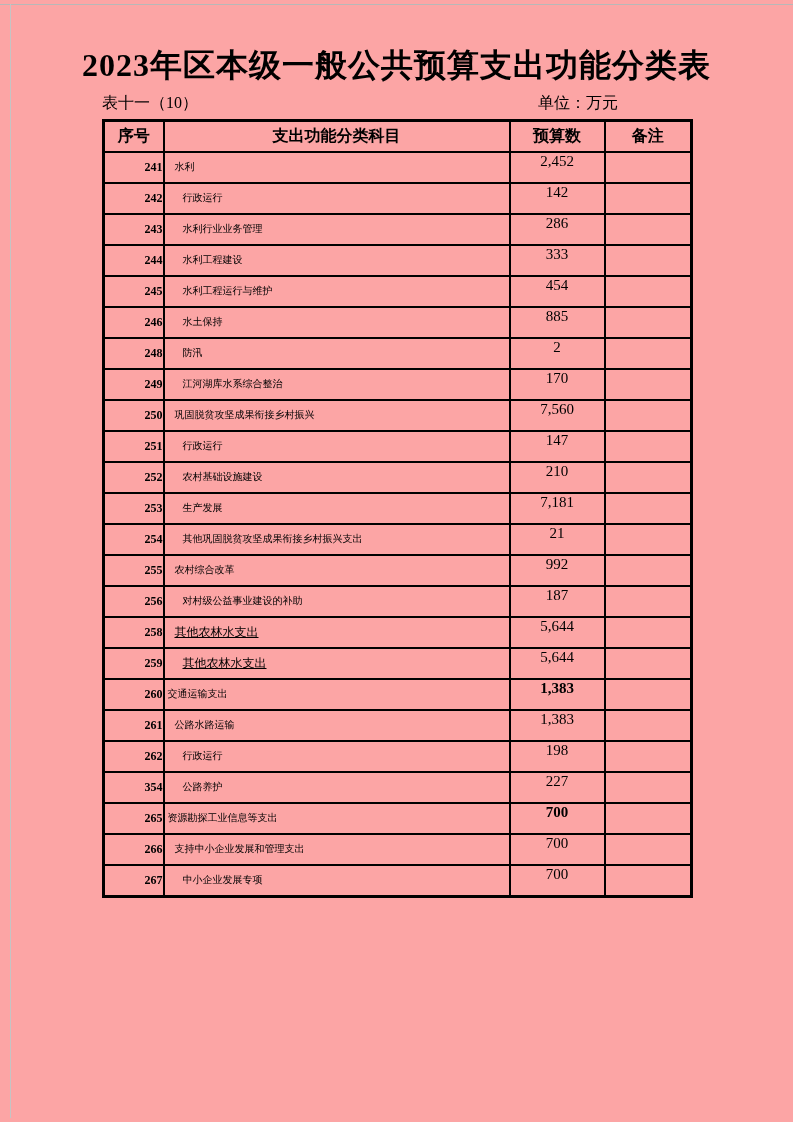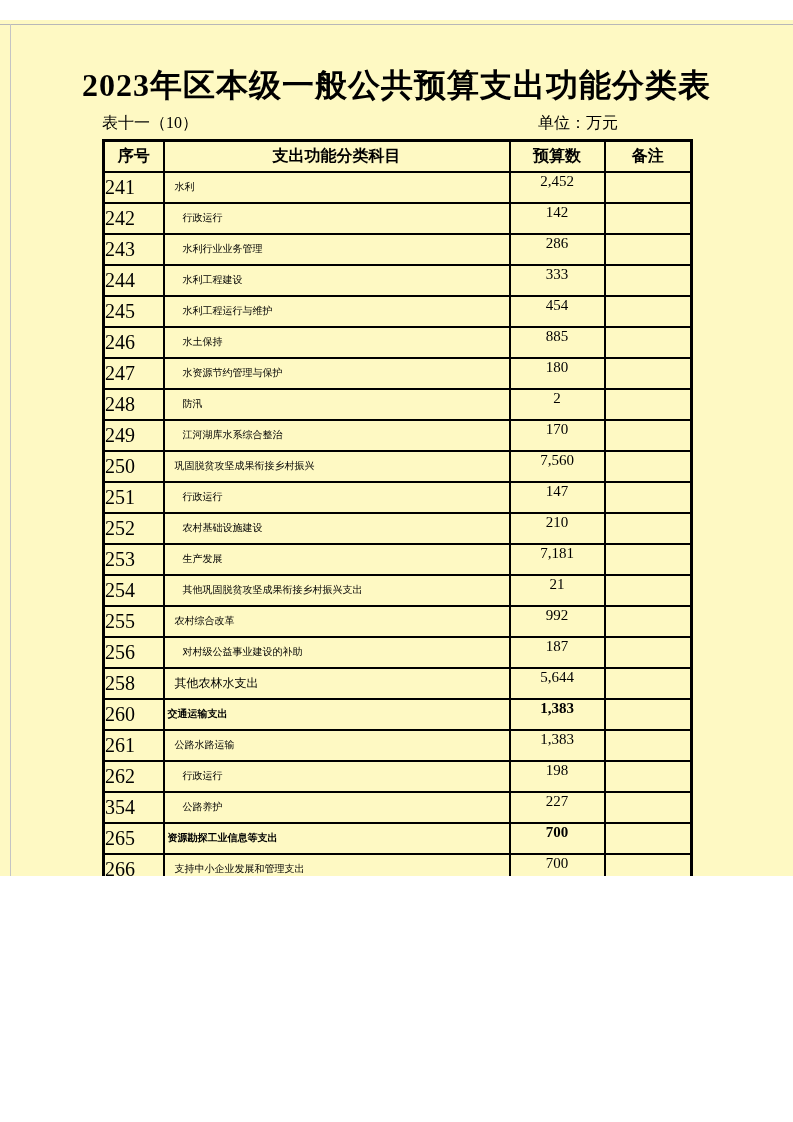--- a/index.html
+++ b/index.html
@@ -1,25 +1,24 @@
 <!DOCTYPE html>
 <html><head>
 <meta charset="utf-8">
 <style>
   * { box-sizing: border-box; }
   html, body { margin: 0; padding: 0; background: #ffffff; }
   .page {
     position: relative;
     width: 793px;
-    height: 856px;
-    background: #fef9c3;
+    height: 1122px;
+    background: #fca5a5;
     color: #000000;
     font-family: "Liberation Serif", "DejaVu Serif", serif;
     overflow: hidden;
-    margin-top: 20px;
   }
   .scan-line-top {
     position: absolute;
     top: 4px; left: 0;
     width: 100%; height: 1px;
     background: #b8b8b8;
   }
   .scan-line-left {
     position: absolute;
     top: 4px; left: 10px;
@@ -59,33 +58,34 @@
   }
   .budget-table th {
     height: 31px;
     font-size: 16px;
     font-weight: bold;
     text-align: center;
     vertical-align: middle;
   }
   .budget-table td { height: 31px; }
   td.c-index {
-    text-align: left;
+    text-align: right;
     vertical-align: middle;
-    font-size: 20px;
+    font-size: 12px;
+    font-weight: bold;
   }
   td.c-cat {
     font-size: 10px;
     vertical-align: middle;
     text-align: left;
   }
-  td.c-cat.lvl0 { padding-left: 3px; font-weight: bold; }
+  td.c-cat.lvl0 { padding-left: 3px; font-weight: normal; }
   td.c-cat.lvl1 { padding-left: 10px; }
   td.c-cat.lvl2 { padding-left: 18px; }
-  td.c-cat.small-font { font-size: 12px; }
+  td.c-cat.small-font { font-size: 12px; text-decoration: underline; }
   td.c-budget {
     text-align: center;
     vertical-align: bottom;
     padding-bottom: 12px;
     font-size: 15px;
   }
   td.c-budget.bold { font-weight: bold; }
   td.c-note { vertical-align: middle; }
 </style>
 </head>
@@ -153,26 +153,20 @@
     <td class="c-note"></td>
   </tr>
 
   <tr>
     <td class="c-index">246</td>
     <td class="c-cat lvl2">水土保持</td>
     <td class="c-budget">885</td>
     <td class="c-note"></td>
   </tr>
 
-  <tr>
-    <td class="c-index">247</td>
-    <td class="c-cat lvl2">水资源节约管理与保护</td>
-    <td class="c-budget">180</td>
-    <td class="c-note"></td>
-  </tr>
 
   <tr>
     <td class="c-index">248</td>
     <td class="c-cat lvl2">防汛</td>
     <td class="c-budget">2</td>
     <td class="c-note"></td>
   </tr>
 
   <tr>
     <td class="c-index">249</td>
@@ -231,20 +225,26 @@
   </tr>
 
 
   <tr>
     <td class="c-index">258</td>
     <td class="c-cat lvl1 small-font">其他农林水支出</td>
     <td class="c-budget">5,644</td>
     <td class="c-note"></td>
   </tr>
 
+  <tr>
+    <td class="c-index">259</td>
+    <td class="c-cat lvl2 small-font">其他农林水支出</td>
+    <td class="c-budget">5,644</td>
+    <td class="c-note"></td>
+  </tr>
 
   <tr>
     <td class="c-index">260</td>
     <td class="c-cat lvl0">交通运输支出</td>
     <td class="c-budget bold">1,383</td>
     <td class="c-note"></td>
   </tr>
 
   <tr>
     <td class="c-index">261</td>

